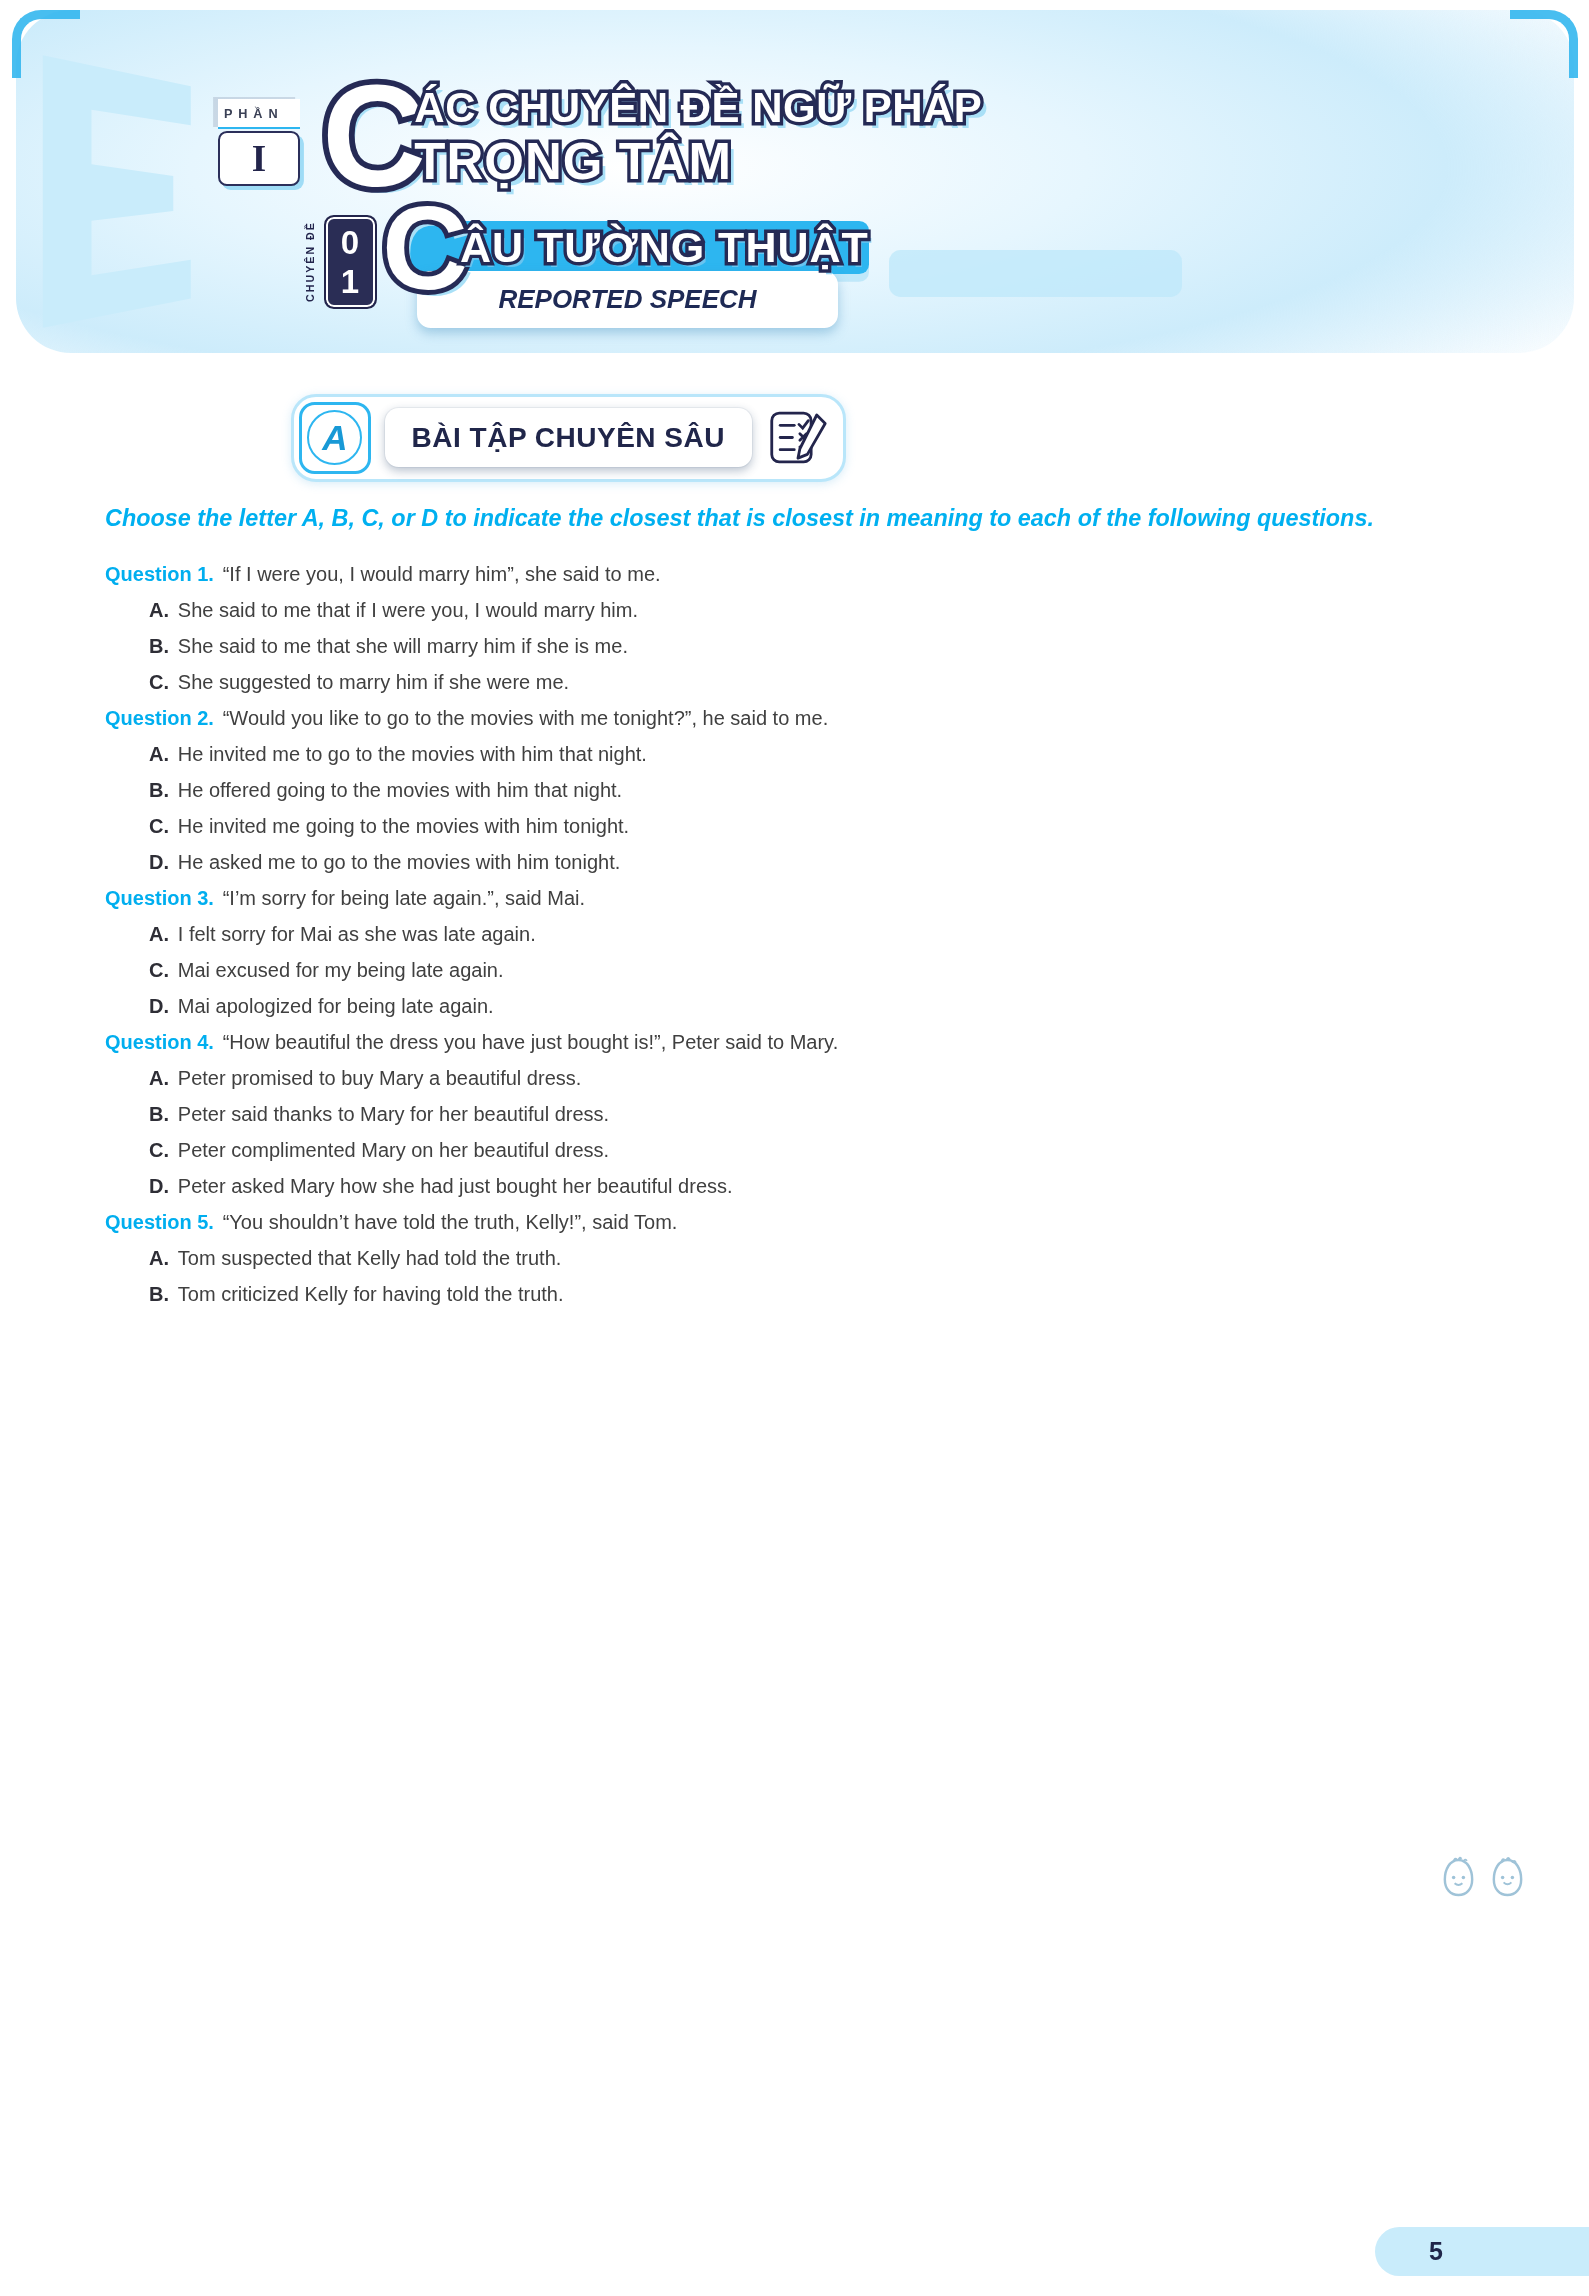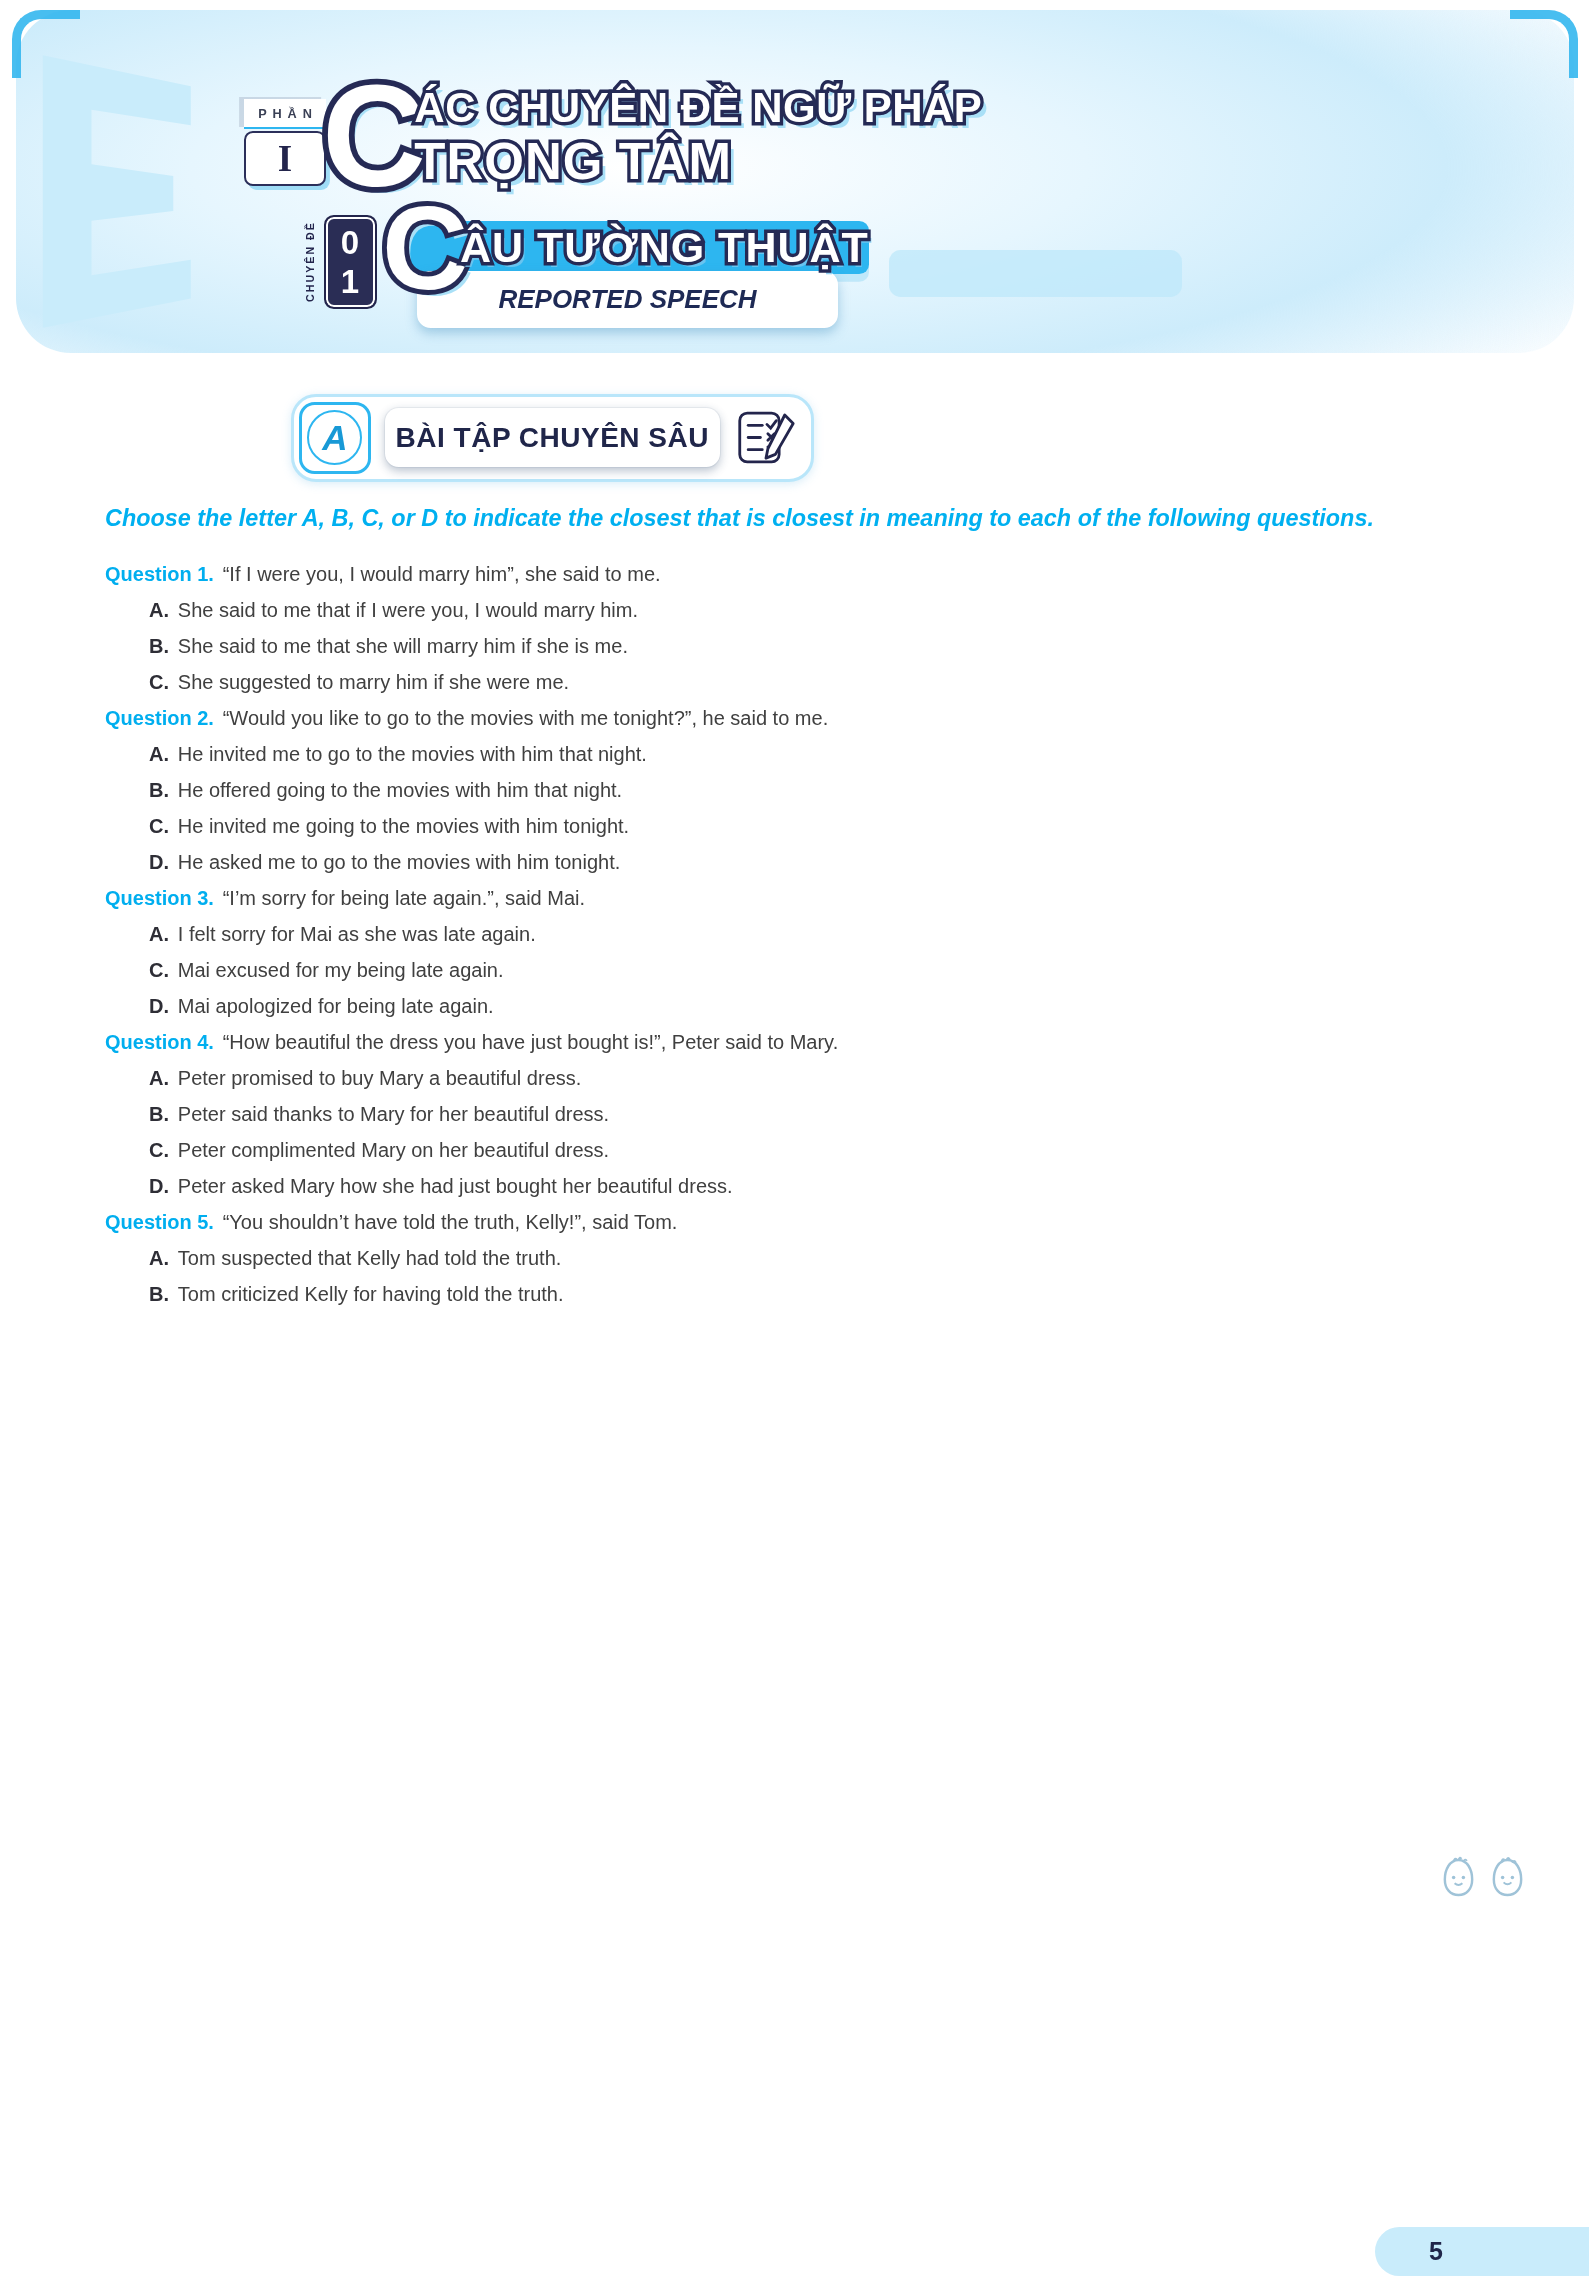--- a/index.html
+++ b/index.html
@@ -25,21 +25,21 @@
       radial-gradient(ellipse 90% 100% at 55% 50%, #e2f3fd 0%, rgba(226,243,253,0) 100%);
   }
 
   .corner { position: absolute; width: 68px; height: 68px; border: 0 solid #35b7ef; opacity: .9; }
   .corner-tl { left: 11.7px; top: 9.8px; border-top-width: 9.8px; border-left-width: 9.8px; border-top-left-radius: 29px; }
   .corner-tr { right: 11.7px; top: 9.8px; border-top-width: 9.8px; border-right-width: 9.8px; border-top-right-radius: 29px; }
 
   .e-shape { position: absolute; left: 35px; top: 49px; }
 
   
-  .part-badge { position: absolute; left: 218px; top: 99px; width: 82px; text-align: center; margin-left: 26px; }
+  .part-badge { position: absolute; left: 218px; top: 99px; width: 82px; text-align: left; }
   .part-label {
     background: #fff; font-size: 12.7px; letter-spacing: 5.9px; padding: 7.8px 0 5.9px 5.9px;
     color: #3a4055; font-weight: bold;
     box-shadow: -4.9px -2px 0 rgba(41,45,85,.15);
     border-bottom: 2.9px solid #2db6f0;
   }
   .part-num {
     margin-top: 2px; background: #fff; border: 2px solid #2b2f5a; border-radius: 8.8px;
     box-shadow: 3.9px 3.9px 0 #9fdcf6;
     height: 55px; display: flex; align-items: center; justify-content: center;
@@ -111,21 +111,21 @@
   .a-badge {
     width: 72px; height: 72px; border: 3.9px solid #2db6f0; border-radius: 15.6px;
     background: #fff; display: flex; align-items: center; justify-content: center;
   }
   .a-circle {
     width: 55px; height: 55px; border-radius: 50%; border: 2.9px solid #2db6f0;
     display: flex; align-items: center; justify-content: center;
     font-size: 35px; font-weight: bold; font-style: italic; color: #1899d6;
   }
   .a-pill {
-    margin-left: 13.7px; height: 59px; padding: 0 11px; border-radius: 13.7px; background: #fff;
+    margin-left: 13.7px; height: 59px; padding: 0 27px; border-radius: 13.7px; background: #fff;
     box-shadow: 0 3.9px 9.8px rgba(30,60,100,.3), 0 0 0 1px rgba(30,60,100,.06);
     display: flex; align-items: center;
     font-size: 28px; font-weight: bold; color: #20264a; letter-spacing: 0.5px;
   }
   .task-icon { margin-left: 15.6px; }
 
   
   .content { position: absolute; left: 105px; top: 501px; width: 1389px; color: #2e2e36; }
   .instructions {
     font-size: 23.4px; line-height: 35px; font-weight: bold; font-style: italic;

